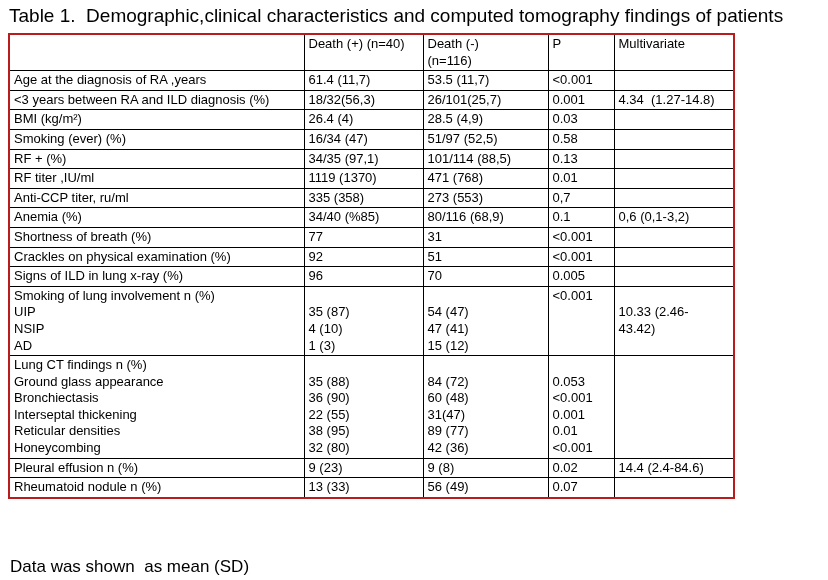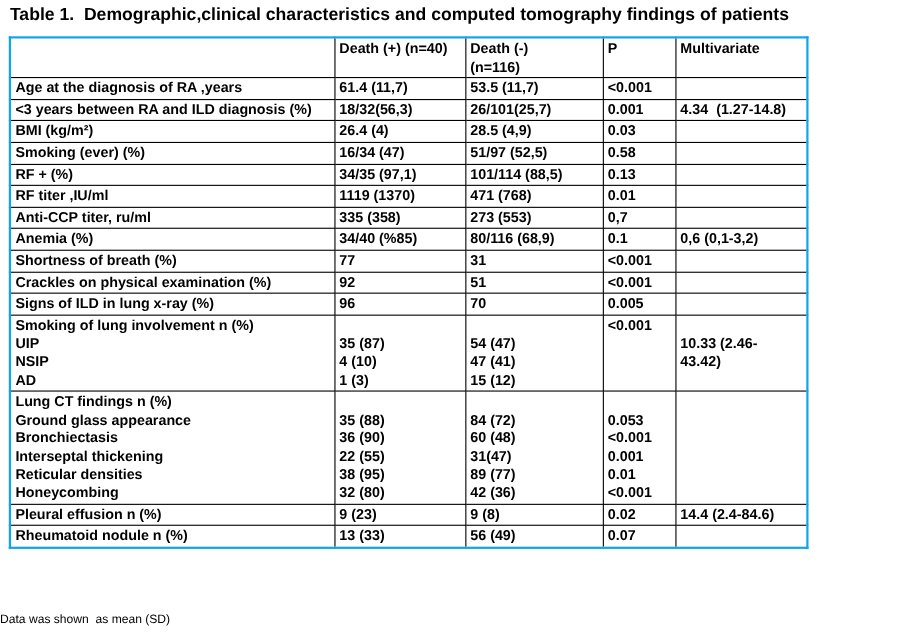--- a/index.html
+++ b/index.html
@@ -10,48 +10,47 @@
     height: 580px;
     background: #ffffff;
     font-family: "Liberation Sans", "DejaVu Sans", sans-serif;
     color: #000000;
     overflow: hidden;
   }
   .title {
     position: absolute;
     left: 9px;
     top: 5px;
-    font-size: 16px;
-    font-weight: bold;
+    font-size: 19px;
+    font-weight: normal;
     white-space: pre-wrap;
   }
   table.data-table {
     position: absolute;
     left: 8px;
     top: 33px;
     width: 725px;
     border-collapse: collapse;
     table-layout: fixed;
-    border: 2px solid #0ea5e9;
-    font-weight: bold;
+    border: 2px solid #b91c1c;
   }
   table.data-table td {
     border: 1px solid #000000;
     padding: 1px 4px 1px 4px;
     font-size: 13px;
     line-height: 16.6px;
     vertical-align: top;
     overflow: hidden;
   }
   .line { min-height: 16.6px; white-space: pre; }
   .footnote {
     position: absolute;
-    left: 0;
+    left: 10px;
     top: 557px;
-    font-size: 11px;
+    font-size: 17px;
     white-space: pre-wrap;
   }
 </style>
 </head>
 <body>
 
 <div class="page">
   <div class="title">Table 1.  Demographic,clinical characteristics and computed tomography findings of patients</div>
 
   <table class="data-table">

